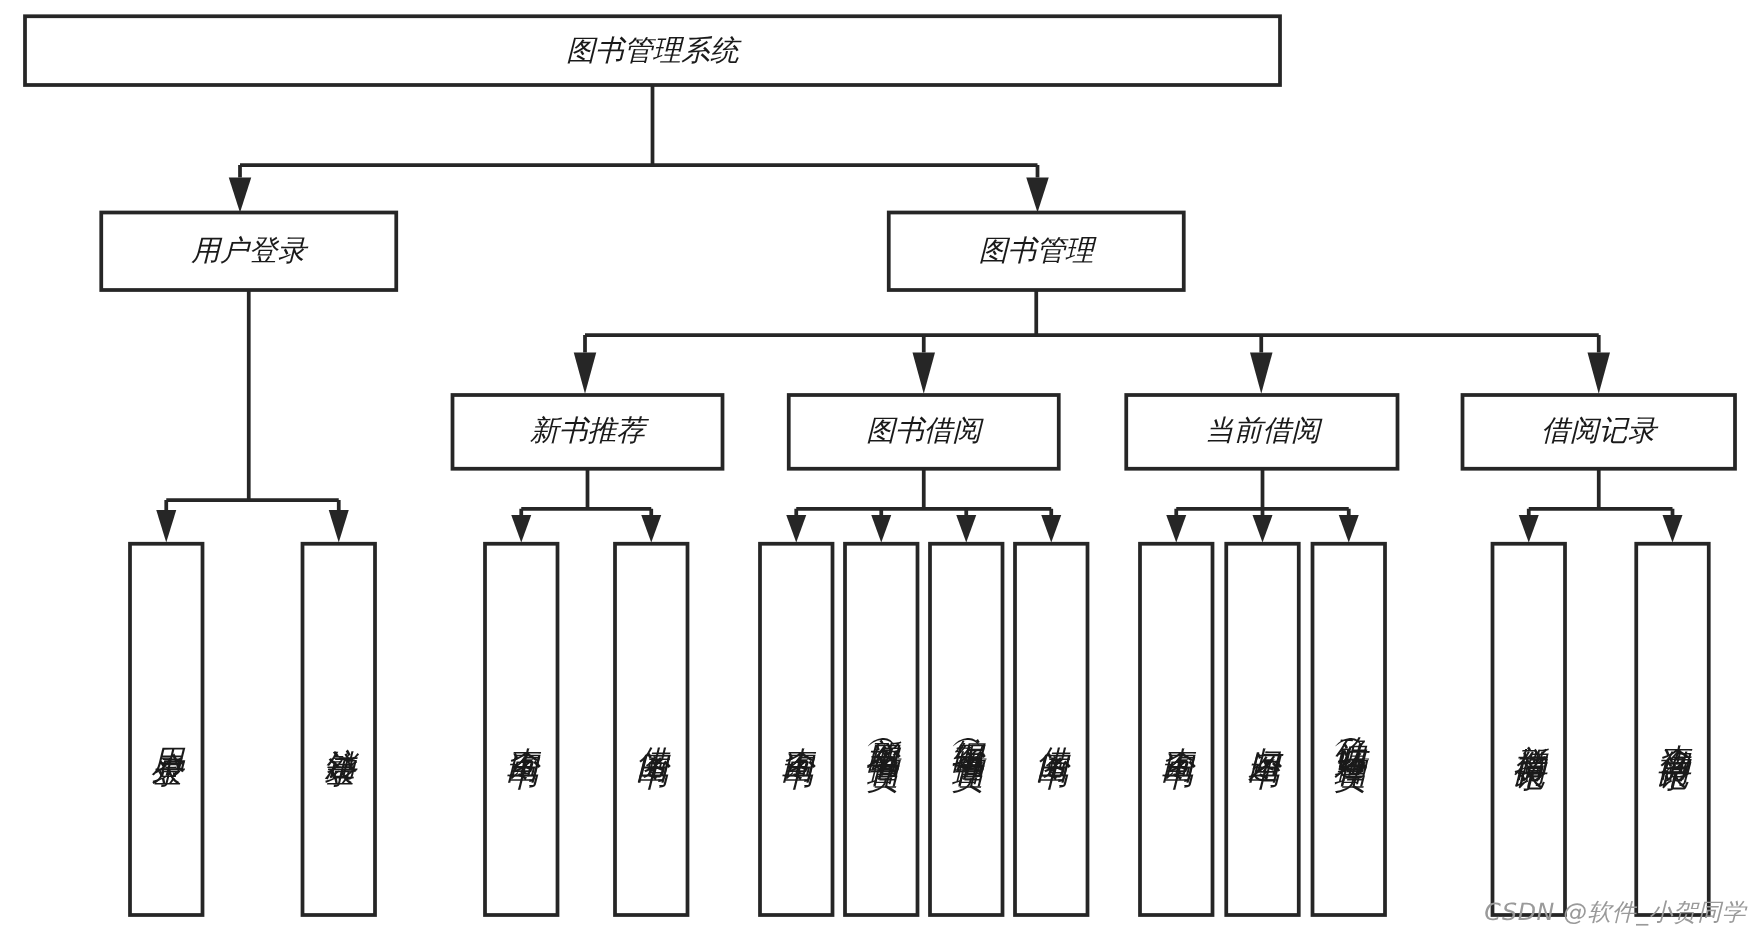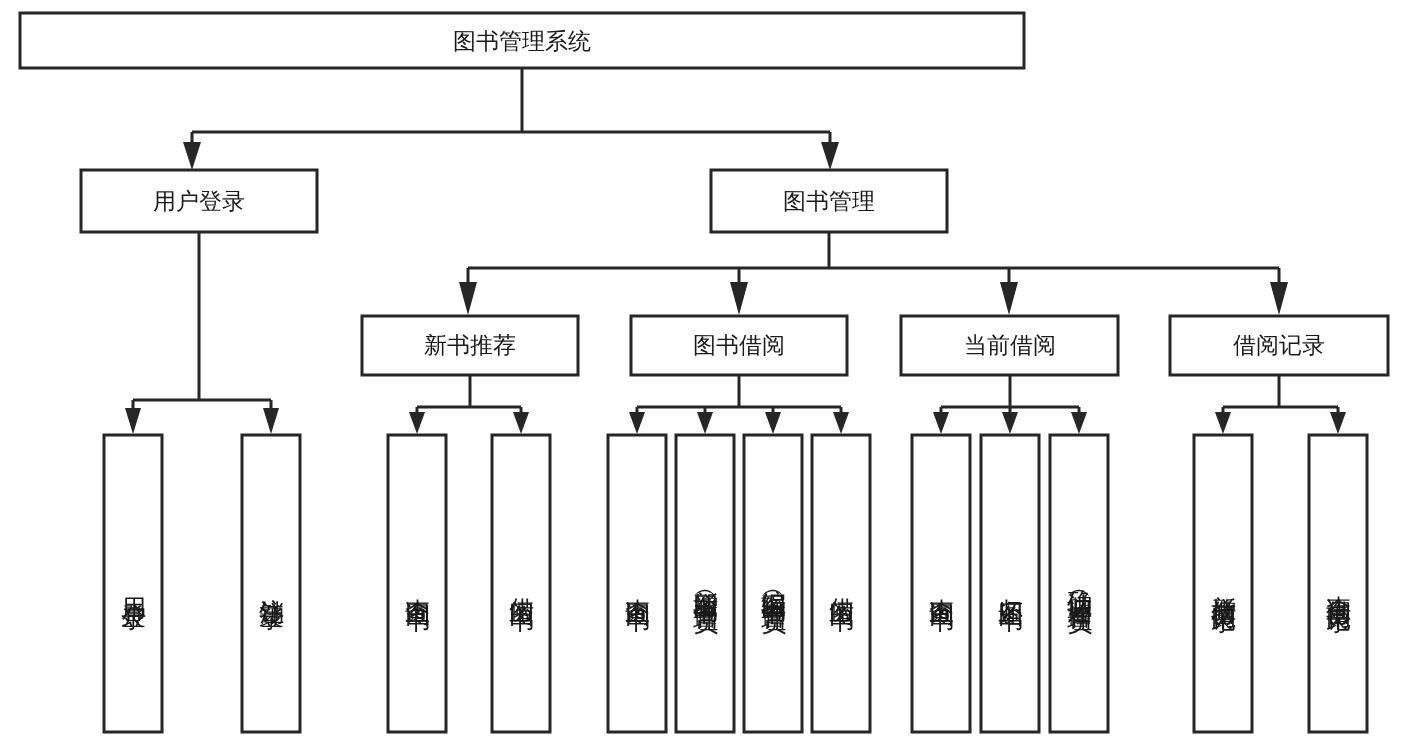--- a/index.html
+++ b/index.html
@@ -10,20 +10,21 @@
   }
   body {
     font-family: "Liberation Sans", "DejaVu Sans", sans-serif;
   }
   #diagram-root {
     position: relative;
     width: 1405px;
     height: 747px;
     background: #ffffff;
     overflow: hidden;
+    font-style: italic;
   }
   svg.diagram-canvas {
     position: absolute;
     left: 0;
     top: 0;
     width: 1405px;
     height: 747px;
     display: block;
   }
   .node-box {
@@ -211,13 +212,14 @@
   <div class="leaf-label" style="left:744px; top:435px; width:58px; height:297px;">编辑图书（管理员）</div>
   <div class="leaf-label" style="left:812px; top:435px; width:58px; height:297px;">借阅图书</div>
 
   <div class="leaf-label" style="left:912px; top:435px; width:58px; height:297px;">查询图书</div>
   <div class="leaf-label" style="left:981px; top:435px; width:58px; height:297px;">归还图书</div>
   <div class="leaf-label" style="left:1050px; top:435px; width:58px; height:297px;">确认归还（管理员）</div>
 
   <div class="leaf-label" style="left:1194px; top:435px; width:58px; height:297px;">新增借阅记录</div>
   <div class="leaf-label" style="left:1309px; top:435px; width:58px; height:297px;">查询借阅记录</div>
 
+  <div class="watermark">CSDN @软件_小贺同学</div>
 </div>
 
 </body></html>

